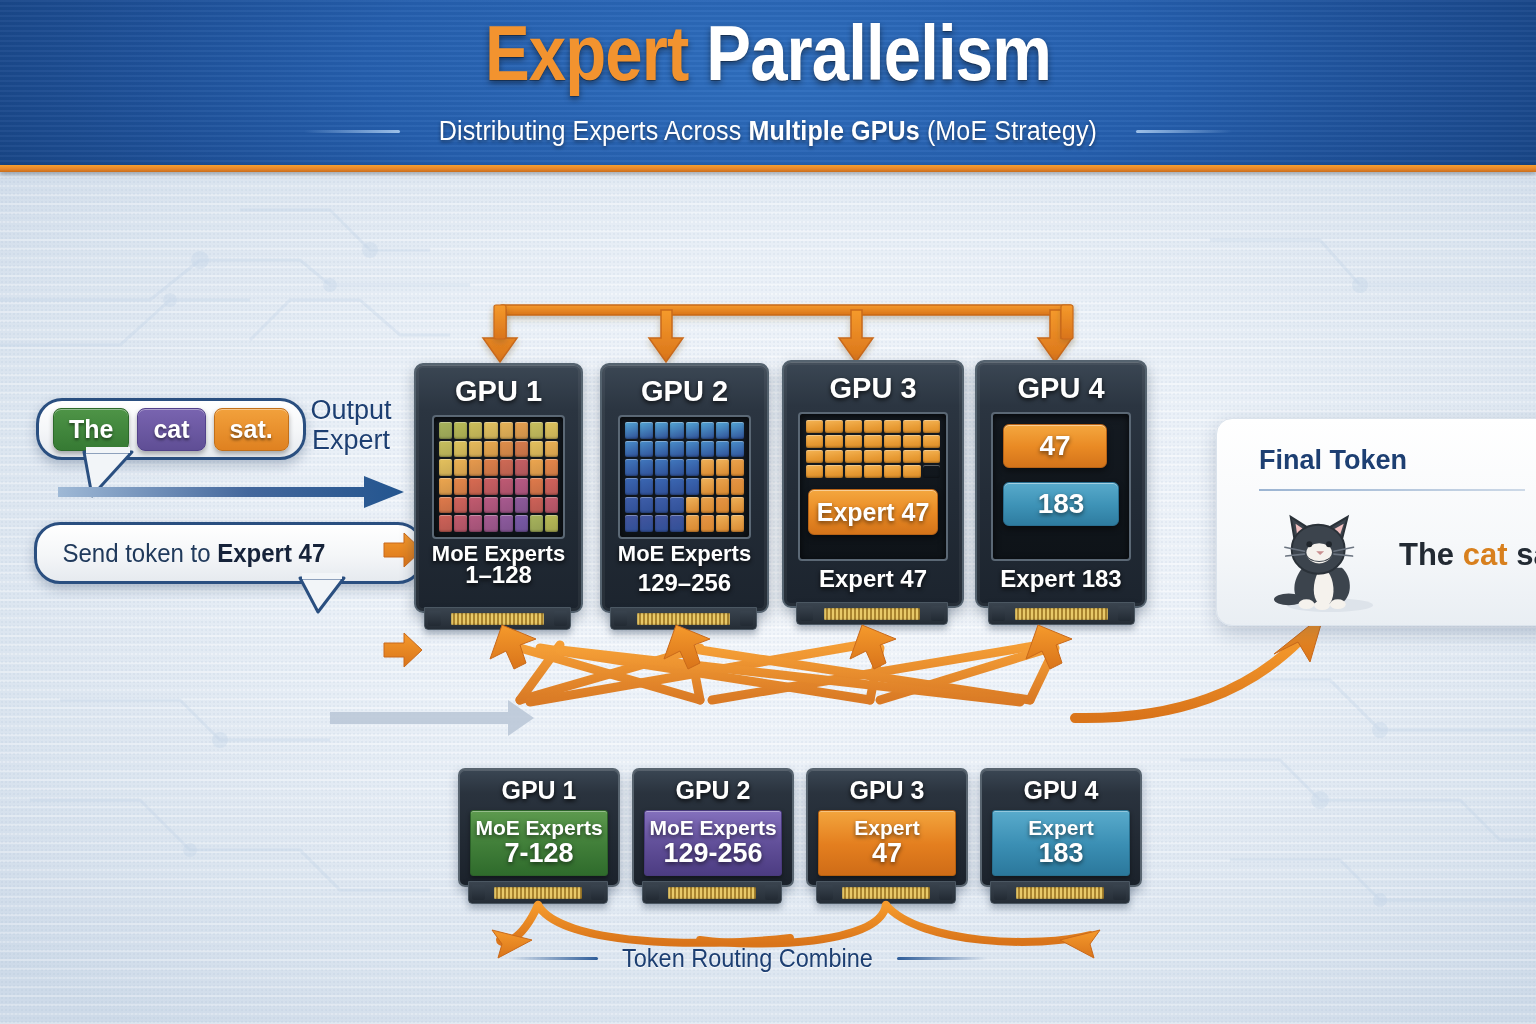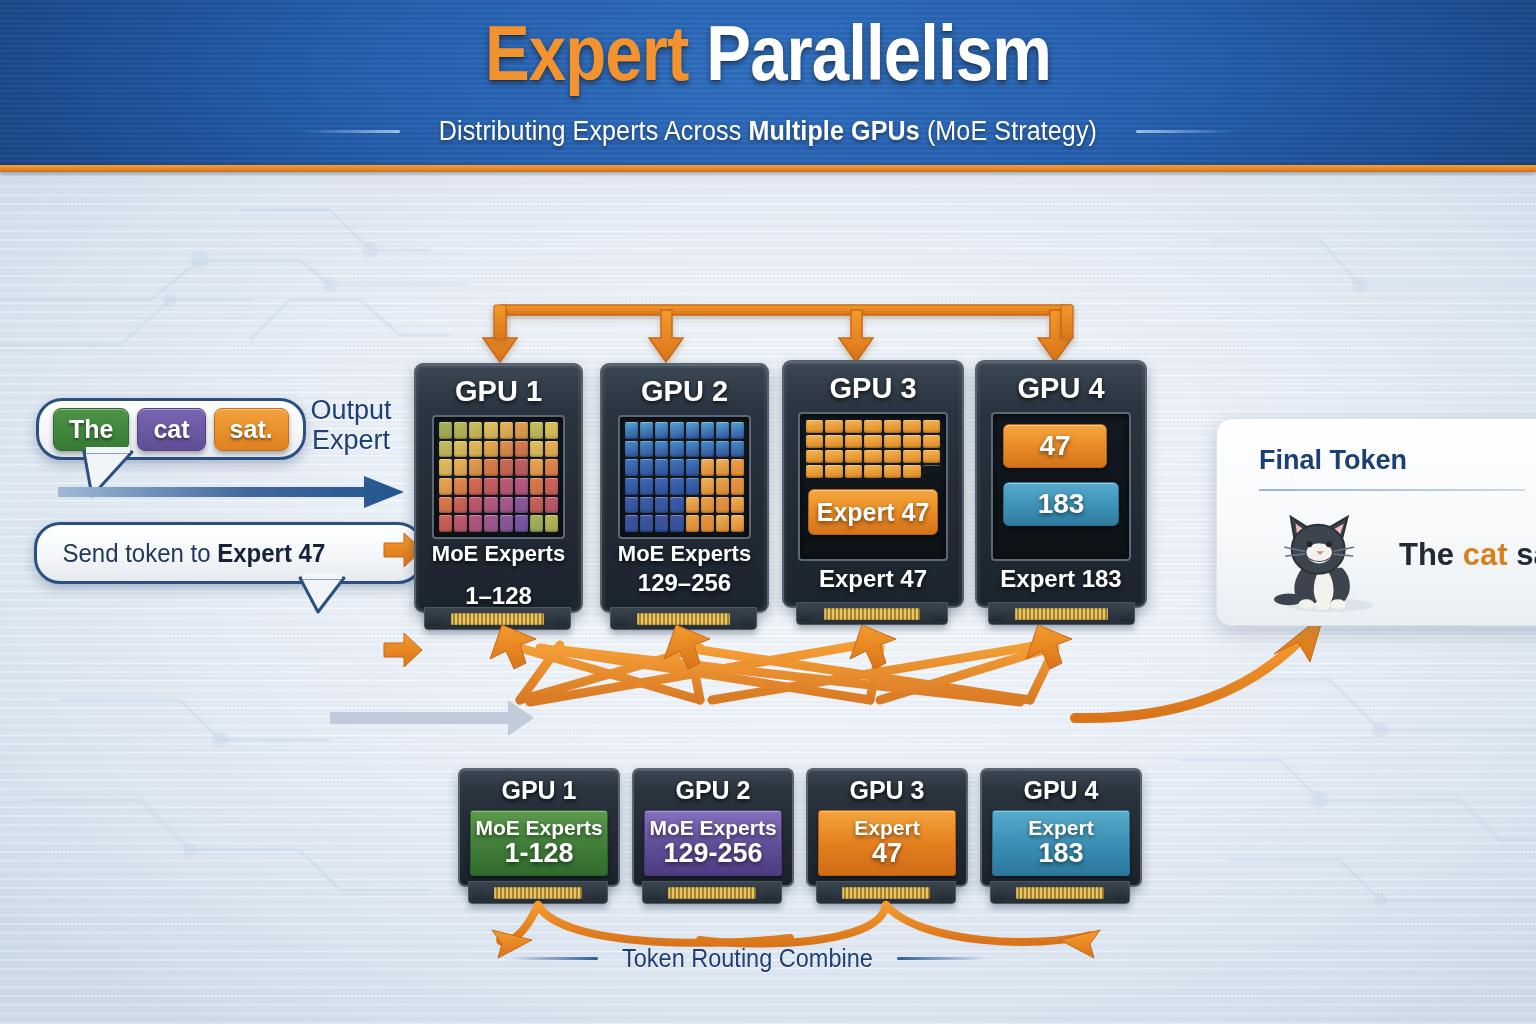--- a/index.html
+++ b/index.html
@@ -319,21 +319,21 @@
           <i style="background: linear-gradient(160deg, rgb(194, 91, 109), rgba(194, 91, 109, 0.867));"></i>
           <i style="background: linear-gradient(160deg, rgb(181, 90, 130), rgba(181, 90, 130, 0.867));"></i>
           <i style="background: linear-gradient(160deg, rgb(165, 91, 146), rgba(165, 91, 146, 0.867));"></i>
           <i style="background: linear-gradient(160deg, rgb(142, 91, 159), rgba(142, 91, 159, 0.867));"></i>
           <i style="background: linear-gradient(160deg, rgb(122, 90, 168), rgba(122, 90, 168, 0.867));"></i>
           <i style="background: linear-gradient(160deg, rgb(168, 180, 92), rgba(168, 180, 92, 0.867));"></i>
           <i style="background: linear-gradient(160deg, rgb(185, 187, 87), rgba(185, 187, 87, 0.867));"></i>
         </div>
     </div>
     <div class="foot" style="top:176px;font-size:22px;">MoE Experts</div>
-    <div class="foot" style="top:217px;font-size:24px;">1–128</div>
+    <div class="foot" style="top:196px;font-size:24px;">1–128</div>
   </div>
   <div class="connector" style="left:424px;top:607px;width:145px;">
     <div class="nub" style="left:3px"></div>
       <div class="gold"></div>
       <div class="nub" style="right:3px"></div>
   </div>
 
   <div class="gpu" style="left:600px;top:363px;width:165px;height:246px;">
     <div class="gname" style="position:absolute;top:10px;width:100%;font-size:29px;">GPU 2</div>
     <div class="panel" style="left:16px;top:50px;right:16px;height:120px;">
@@ -478,21 +478,21 @@
 
     <path d="M1075 718 C1180 720 1250 690 1300 640" stroke="url(#og)" stroke-width="10" fill="none" stroke-linecap="round"></path>
     <path d="M1324 614 l-14 48 -12 -20 -24 12 z" fill="url(#og)" stroke="#c9691a" stroke-width="1"></path>
   </svg>
 
 
   <div class="mgpu" style="left:458px;top:768px;width:158px;height:115px;">
     <div class="mname" style="position:absolute;top:6px;width:100%;">GPU 1</div>
     <div class="mbody fill-green" style="left:10px;right:10px;top:40px;height:64px;">
       <div class="l1">MoE Experts</div>
-      <div class="l2">1-128</div>
+      <div class="l2">7-128</div>
     </div>
   </div>
   <div class="connector" style="left:468px;top:881px;width:138px;">
     <div class="nub" style="left:3px"></div>
       <div class="gold"></div>
       <div class="nub" style="right:3px"></div>
   </div>
 
   <div class="mgpu" style="left:632px;top:768px;width:158px;height:115px;">
     <div class="mname" style="position:absolute;top:6px;width:100%;">GPU 2</div>

